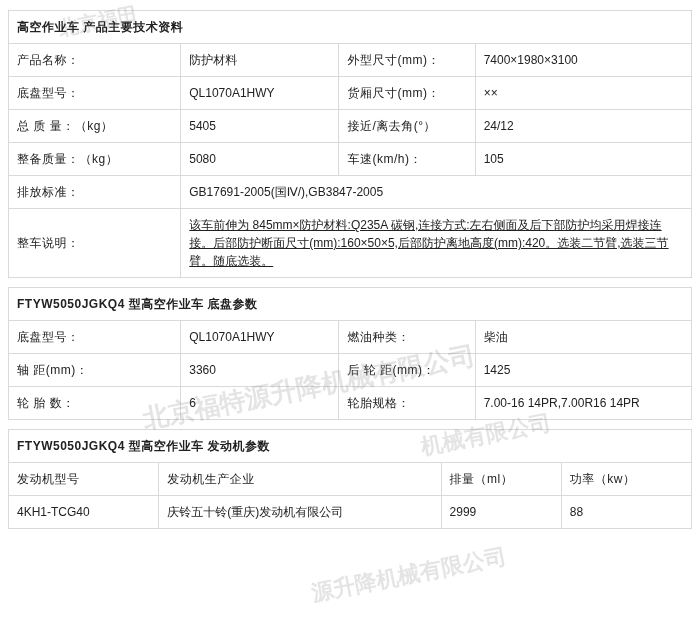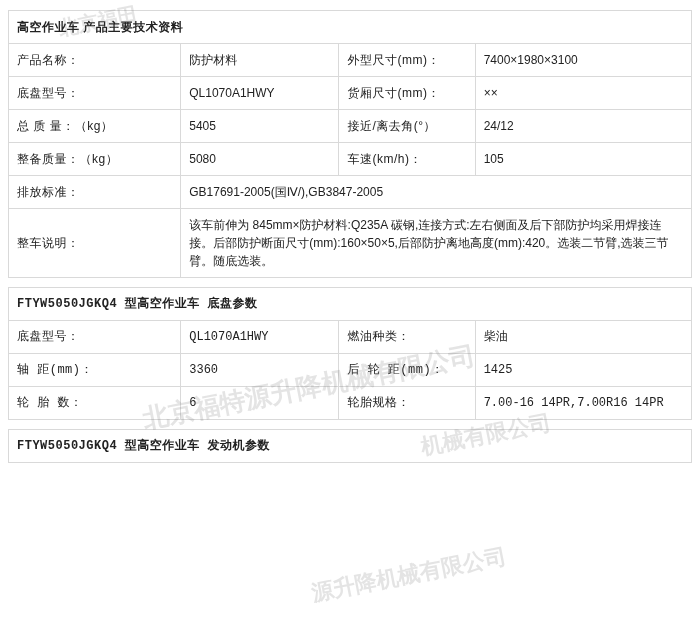--- a/index.html
+++ b/index.html
@@ -47,21 +47,20 @@
     width: 700px;
   }
   table.spec {
     border-collapse: collapse;
     width: 684px;
     table-layout: fixed;
     margin: 0;
   }
   table.spec + table.spec {
     margin-top: 9px;
-    font-family: Liberation Mono, monospace;
   }
   table.spec td {
     border: 1px solid #d9d9d9;
     padding: 7px 8px;
     vertical-align: middle;
     font-size: 12px;
     line-height: 1.5;
     color: #222222;
     background: #ffffff;
     word-break: break-all;
@@ -79,20 +78,21 @@
   }
   td.value {
     background: #ffffff;
   }
   td.tall {
     padding-top: 10px;
     padding-bottom: 10px;
   }
   td.desc {
     line-height: 1.85;
+    text-decoration: underline;
   }
   .col-a { width: 172px; }
   .col-b { width: 158px; }
   .col-c { width: 136px; }
   .col-d { width: 216px; }
 
   .e-col-a { width: 150px; }
   .e-col-b { width: 282px; }
   .e-col-c { width: 120px; }
   .e-col-d { width: 130px; }
@@ -191,16 +191,28 @@
     <colgroup>
       <col class="e-col-a">
         <col class="e-col-b">
         <col class="e-col-c">
         <col class="e-col-d">
     </colgroup>
     <tbody>
       <tr>
         <td class="section-title" colspan="4">FTYW5050JGKQ4 型高空作业车   发动机参数</td>
       </tr>
+      <tr>
+        <td class="label tall">发动机型号</td>
+        <td class="label tall">发动机生产企业</td>
+        <td class="label tall">排量（ml）</td>
+        <td class="label tall">功率（kw）</td>
+      </tr>
+      <tr>
+        <td class="value tall">4KH1-TCG40</td>
+        <td class="value tall">庆铃五十铃(重庆)发动机有限公司</td>
+        <td class="value tall">2999</td>
+        <td class="value tall">88</td>
+      </tr>
     </tbody>
   </table>
 
 </div>
 
 </body></html>

